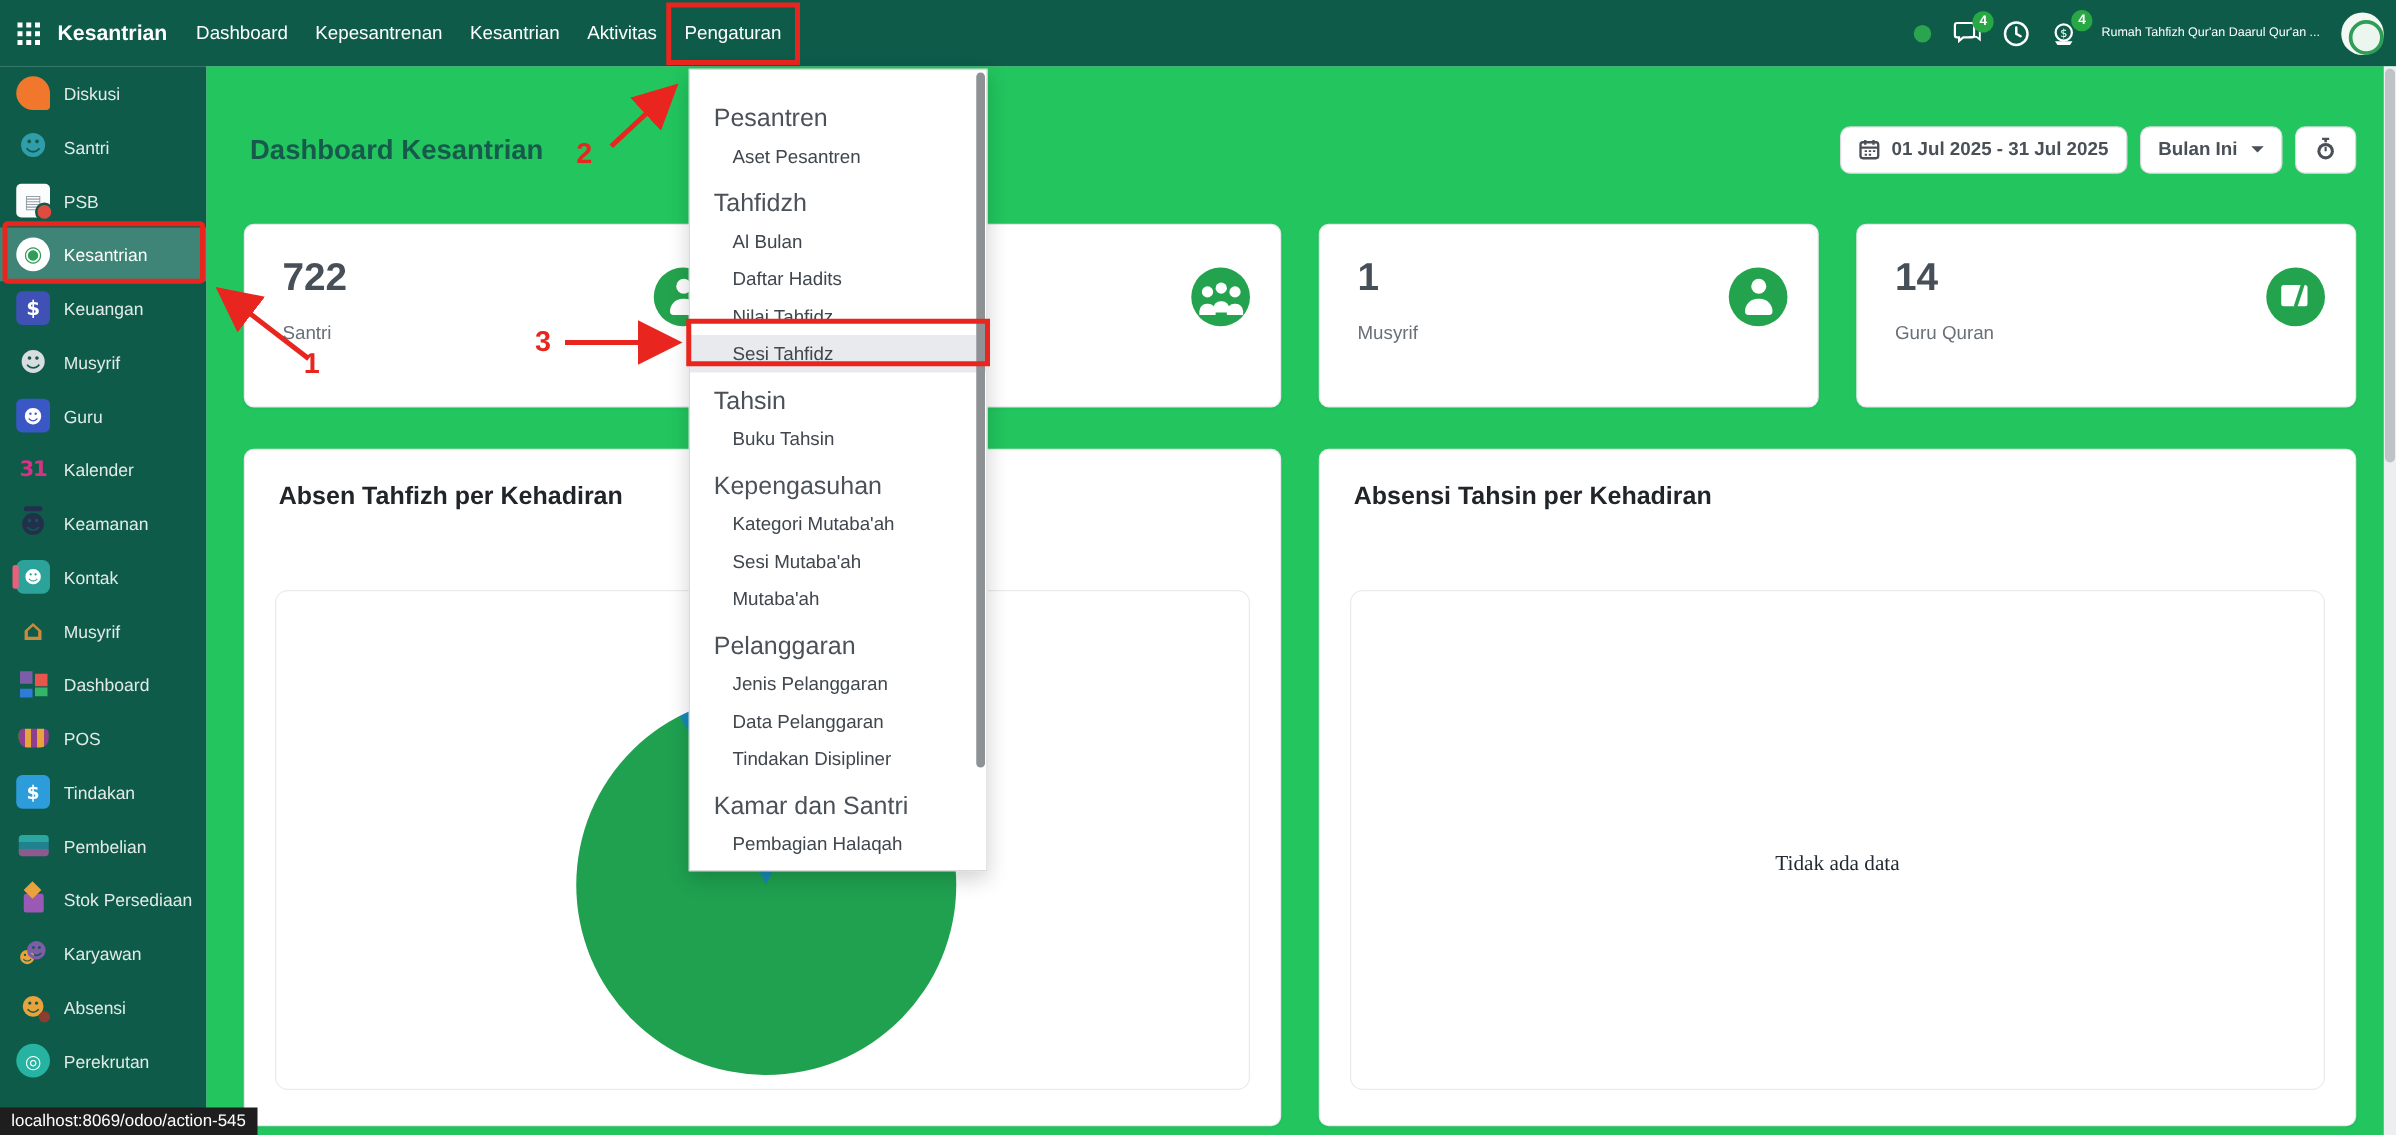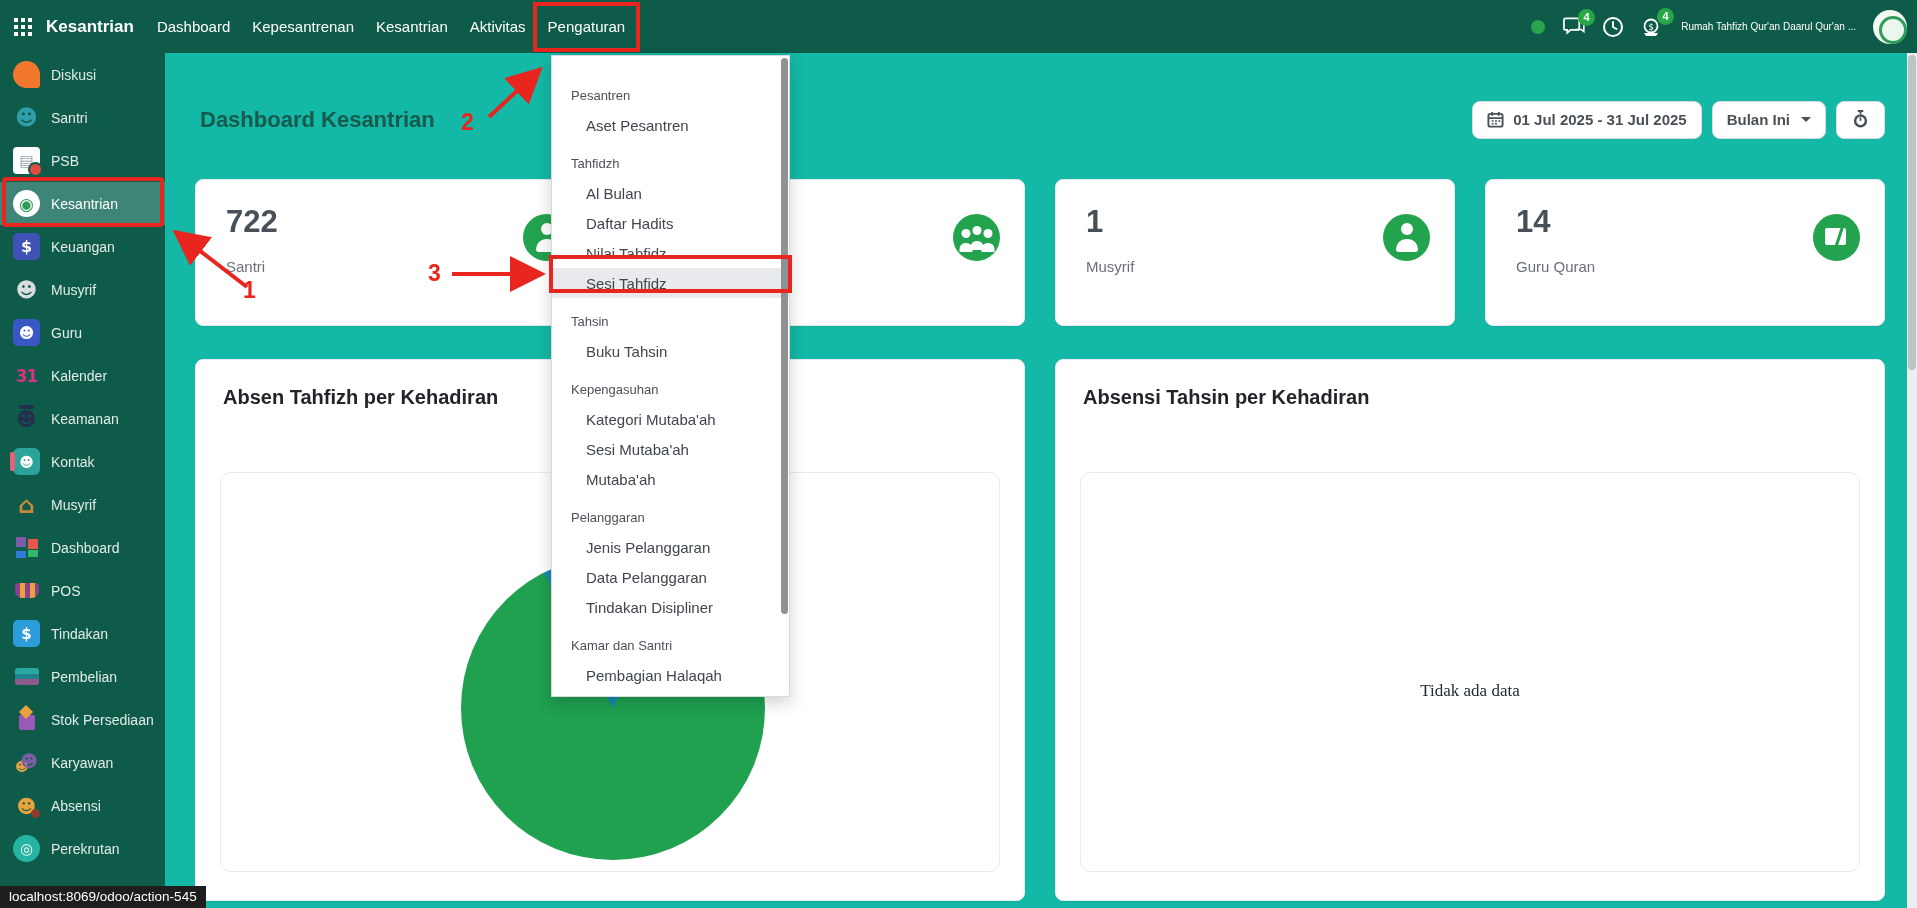--- a/index.html
+++ b/index.html
@@ -59,21 +59,21 @@
   .si-stok::before { content:""; position:absolute; top:1px; left:8px; width:10px; height:10px; background:#e8a33d; transform:rotate(45deg); }
   .si-stok::after { content:""; width:16px; height:15px; background:#9b59b6; border-radius:2px; margin-top:6px; }
   .si-karyawan::before { content:"☻"; color:#e8a33d; font-size:13px; position:absolute; left:2px; bottom:2px; }
   .si-karyawan::after { content:"☻"; color:#7b5ea7; font-size:17px; position:absolute; right:2px; top:2px; }
   .si-absensi::after { content:"☻"; color:#e8a33d; font-size:19px; }
   .si-absensi::before { content:""; position:absolute; right:0; bottom:1px; width:9px; height:9px; border-radius:50%; background:#8c3d2f; z-index:1; }
   .si-perekrutan { background:#27b3a2; border-radius:50%; }
   .si-perekrutan::after { content:"◎"; color:#fff; font-size:15px; }
 
   
-  .main { position:absolute; left:165px; top:53px; width:1752px; height:855px; background:#14b8a6; }
+  .main { position:absolute; left:165px; top:53px; width:1752px; height:855px; background:#22c55e; }
   .page-head { display:flex; justify-content:space-between; align-items:center; padding:30px 32px 0 35px; height:103px; }
   .page-title { font-size:22px; font-weight:bold; color:#165a4b; }
   .controls { display:flex; gap:10px; align-items:center; }
   .btn { background:#fff; border:1px solid #d9dbde; border-radius:8px; height:38px; display:flex; align-items:center; gap:9px; padding:0 14px; font-size:15px; font-weight:bold; color:#495057; cursor:pointer; }
   .caret { width:0; height:0; border-left:5px solid transparent; border-right:5px solid transparent; border-top:5px solid #495057; margin-left:2px; }
 
   .stats-row { display:flex; gap:30px; padding:23px 32px 0 30px; }
   .stat-card { flex:1; height:147px; background:#fff; border:1px solid #e7e9ec; border-radius:8px; position:relative; box-shadow:0 1px 2px rgba(0,0,0,.04); }
   .stat-value { font-size:31px; font-weight:bold; color:#475058; margin:24px 0 17px 30px; min-height:37px; }
   .stat-label { font-size:15px; color:#6a7077; margin-left:30px; }
@@ -87,21 +87,21 @@
 
   .charts-row { display:flex; gap:30px; padding:33px 32px 0 30px; }
   .chart-card { flex:1; height:542px; background:#fff; border:1px solid #e7e9ec; border-radius:8px; position:relative; box-shadow:0 1px 2px rgba(0,0,0,.04); }
   .chart-title { font-size:20px; font-weight:bold; color:#212529; padding:26px 0 0 27px; }
   .chart-panel { position:absolute; left:24px; right:24px; top:112px; bottom:28px; border:1px solid #e9ecef; border-radius:10px; }
   .pie { position:absolute; left:240px; top:83px; width:304px; height:304px; border-radius:50%; }
   .empty-msg { position:absolute; inset:0; display:flex; align-items:center; justify-content:center; padding-top:38px; font-family:"Liberation Serif",serif; font-size:17px; color:#222b33; }
 
   
   .dropdown { position:absolute; left:551px; top:55px; width:239px; height:642px; background:#fff; border:1px solid #d8dbde; box-shadow:0 6px 16px rgba(0,0,0,.18); z-index:50; padding-top:16px; overflow:hidden; }
-  .dd-head { height:30px; margin-top:8px; display:flex; align-items:center; padding-left:19px; font-size:13px; color:#4a5158; }
+  .dd-head { height:30px; margin-top:8px; display:flex; align-items:center; padding-left:19px; font-size:20px; color:#4a5158; }
   .dd-head:first-child { margin-top:0; }
   .dd-item { height:30px; display:flex; align-items:center; padding-left:34px; font-size:15px; color:#3f464d; cursor:pointer; white-space:nowrap; }
   .dd-item.hl { background:#e9eaed; }
   .dd-scroll { position:absolute; right:1px; top:2px; width:7px; height:556px; background:#8f9294; border-radius:4px; }
 
   
   .anno-box { position:absolute; border:4px solid #e8261f; z-index:60; pointer-events:none; }
   .anno-num { position:absolute; color:#e8261f; font-size:23px; font-weight:bold; z-index:60; pointer-events:none; }
   #anno-svg { position:absolute; left:0; top:0; width:1917px; height:908px; z-index:60; pointer-events:none; }
   .status-tip { position:absolute; left:0; bottom:0; background:#1e1e1e; color:#fff; font-size:13.5px; padding:3px 9px 4px; z-index:70; }

